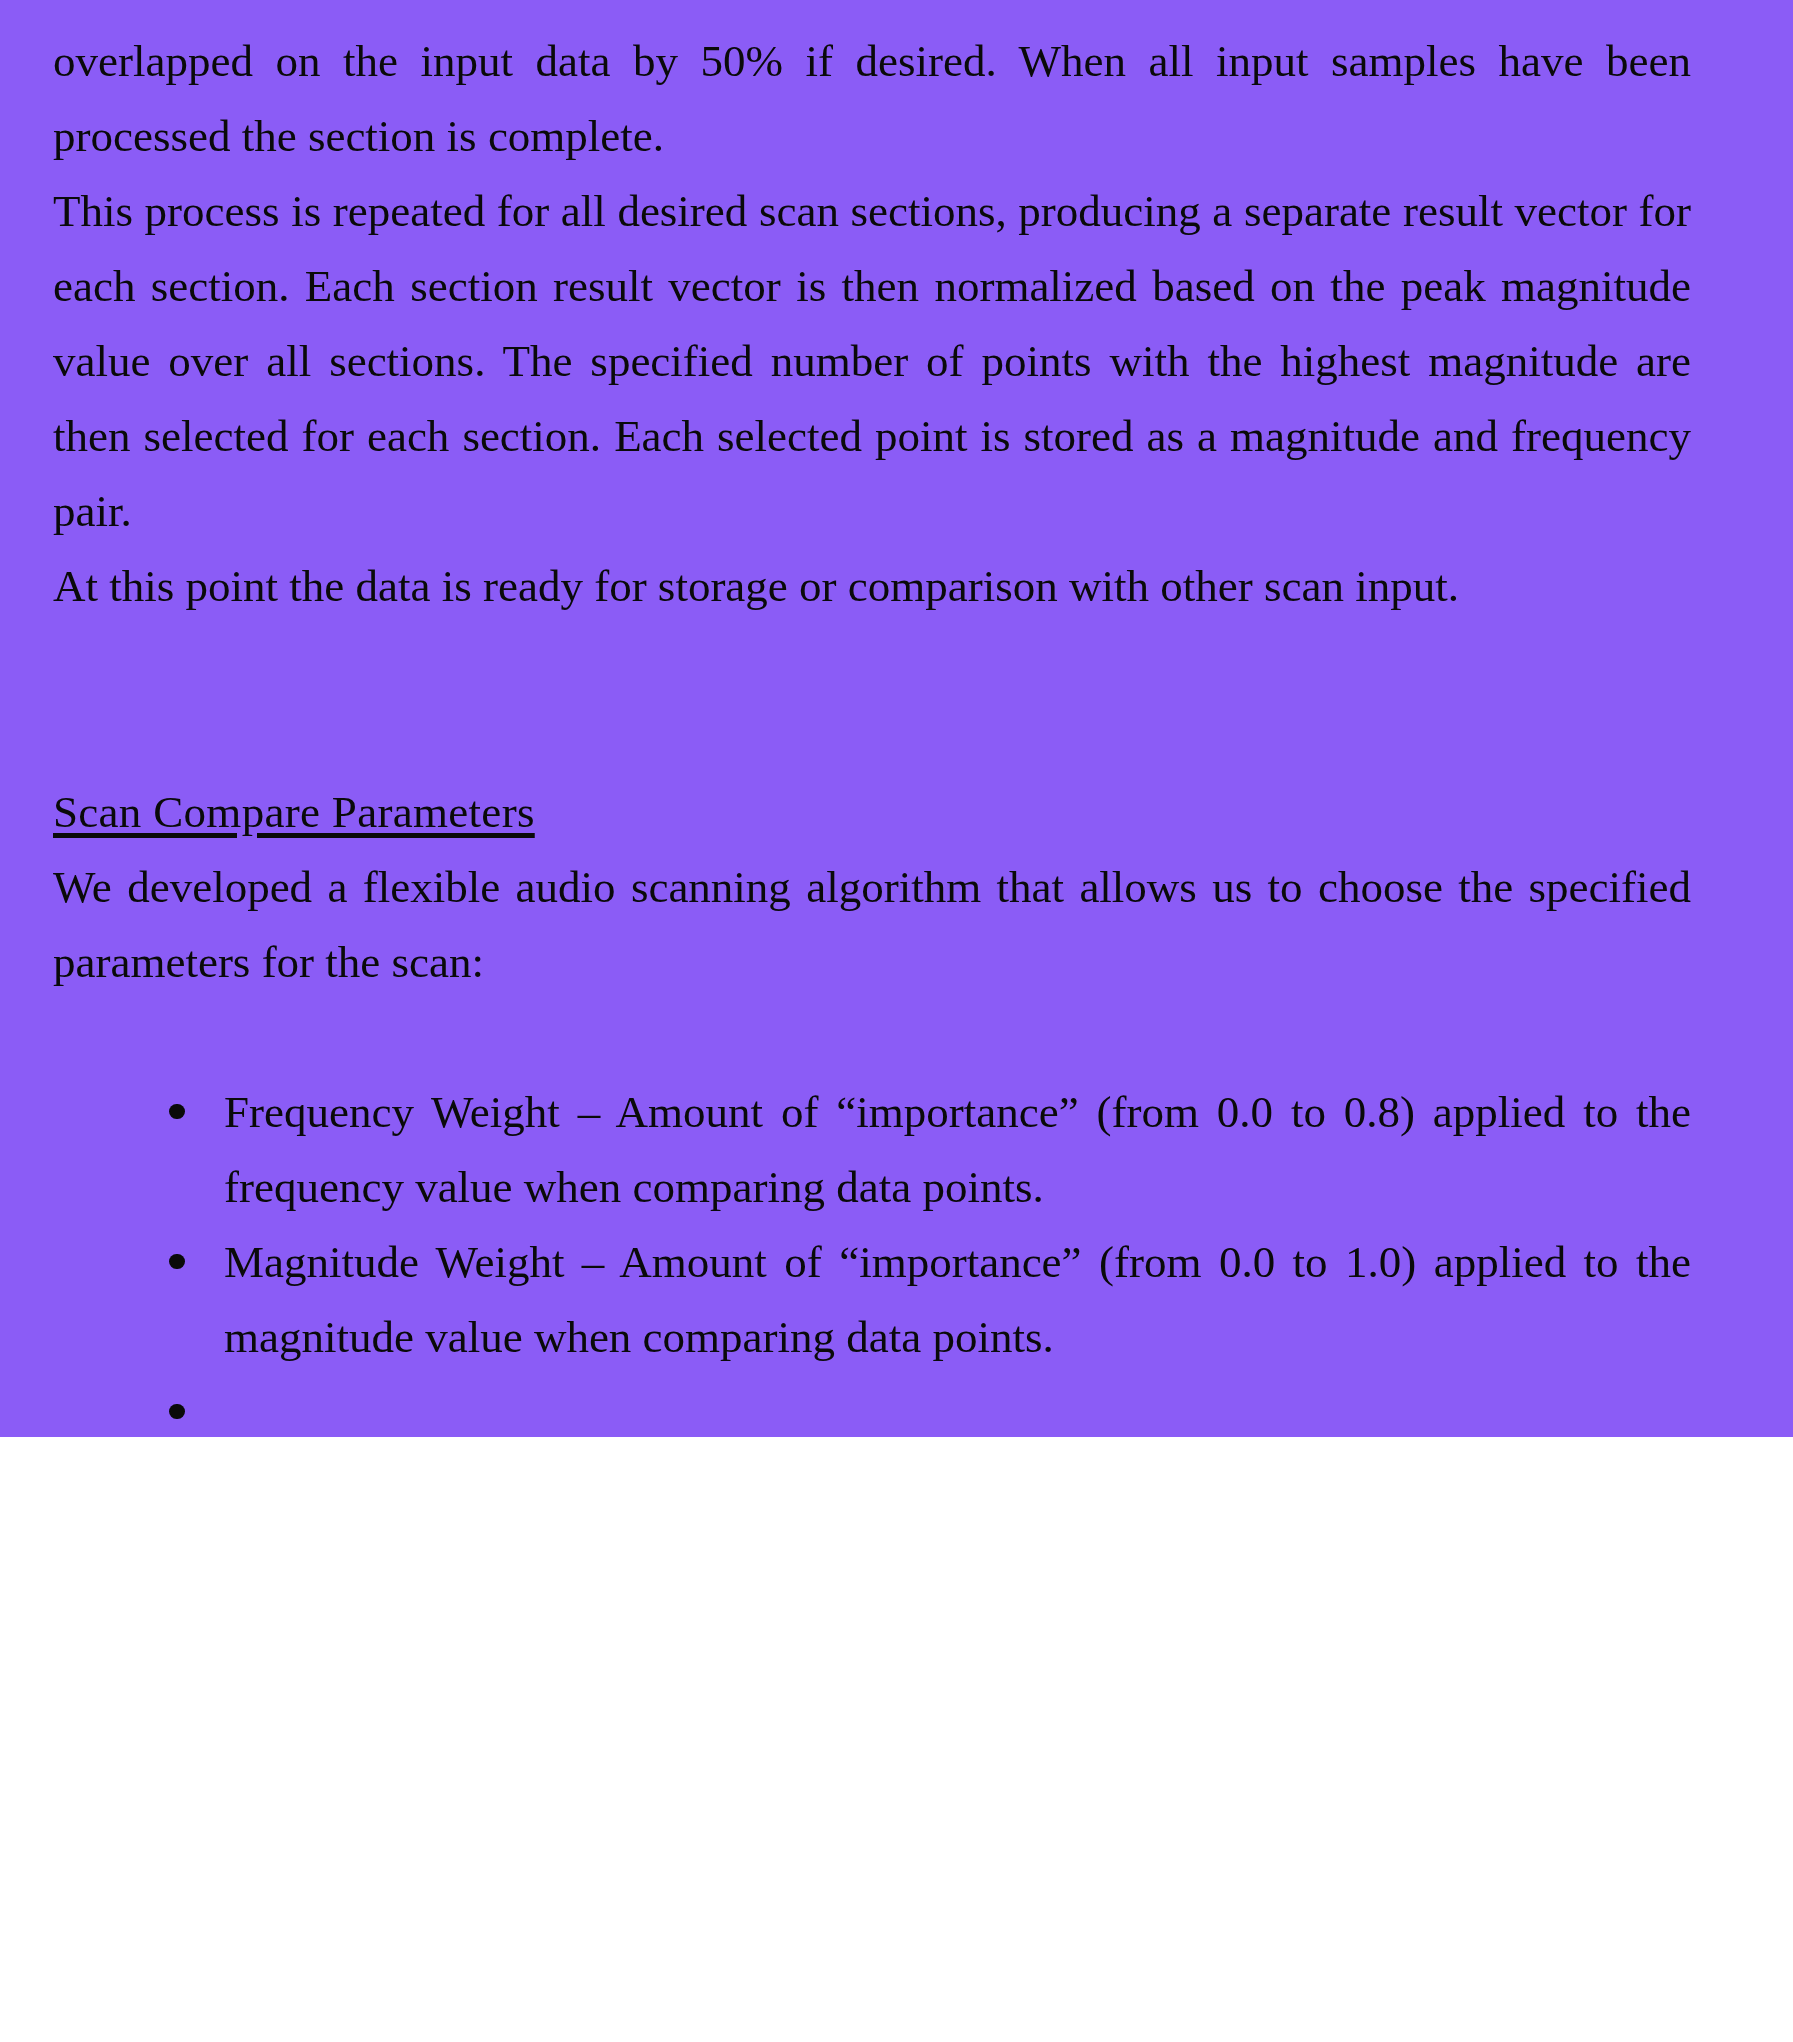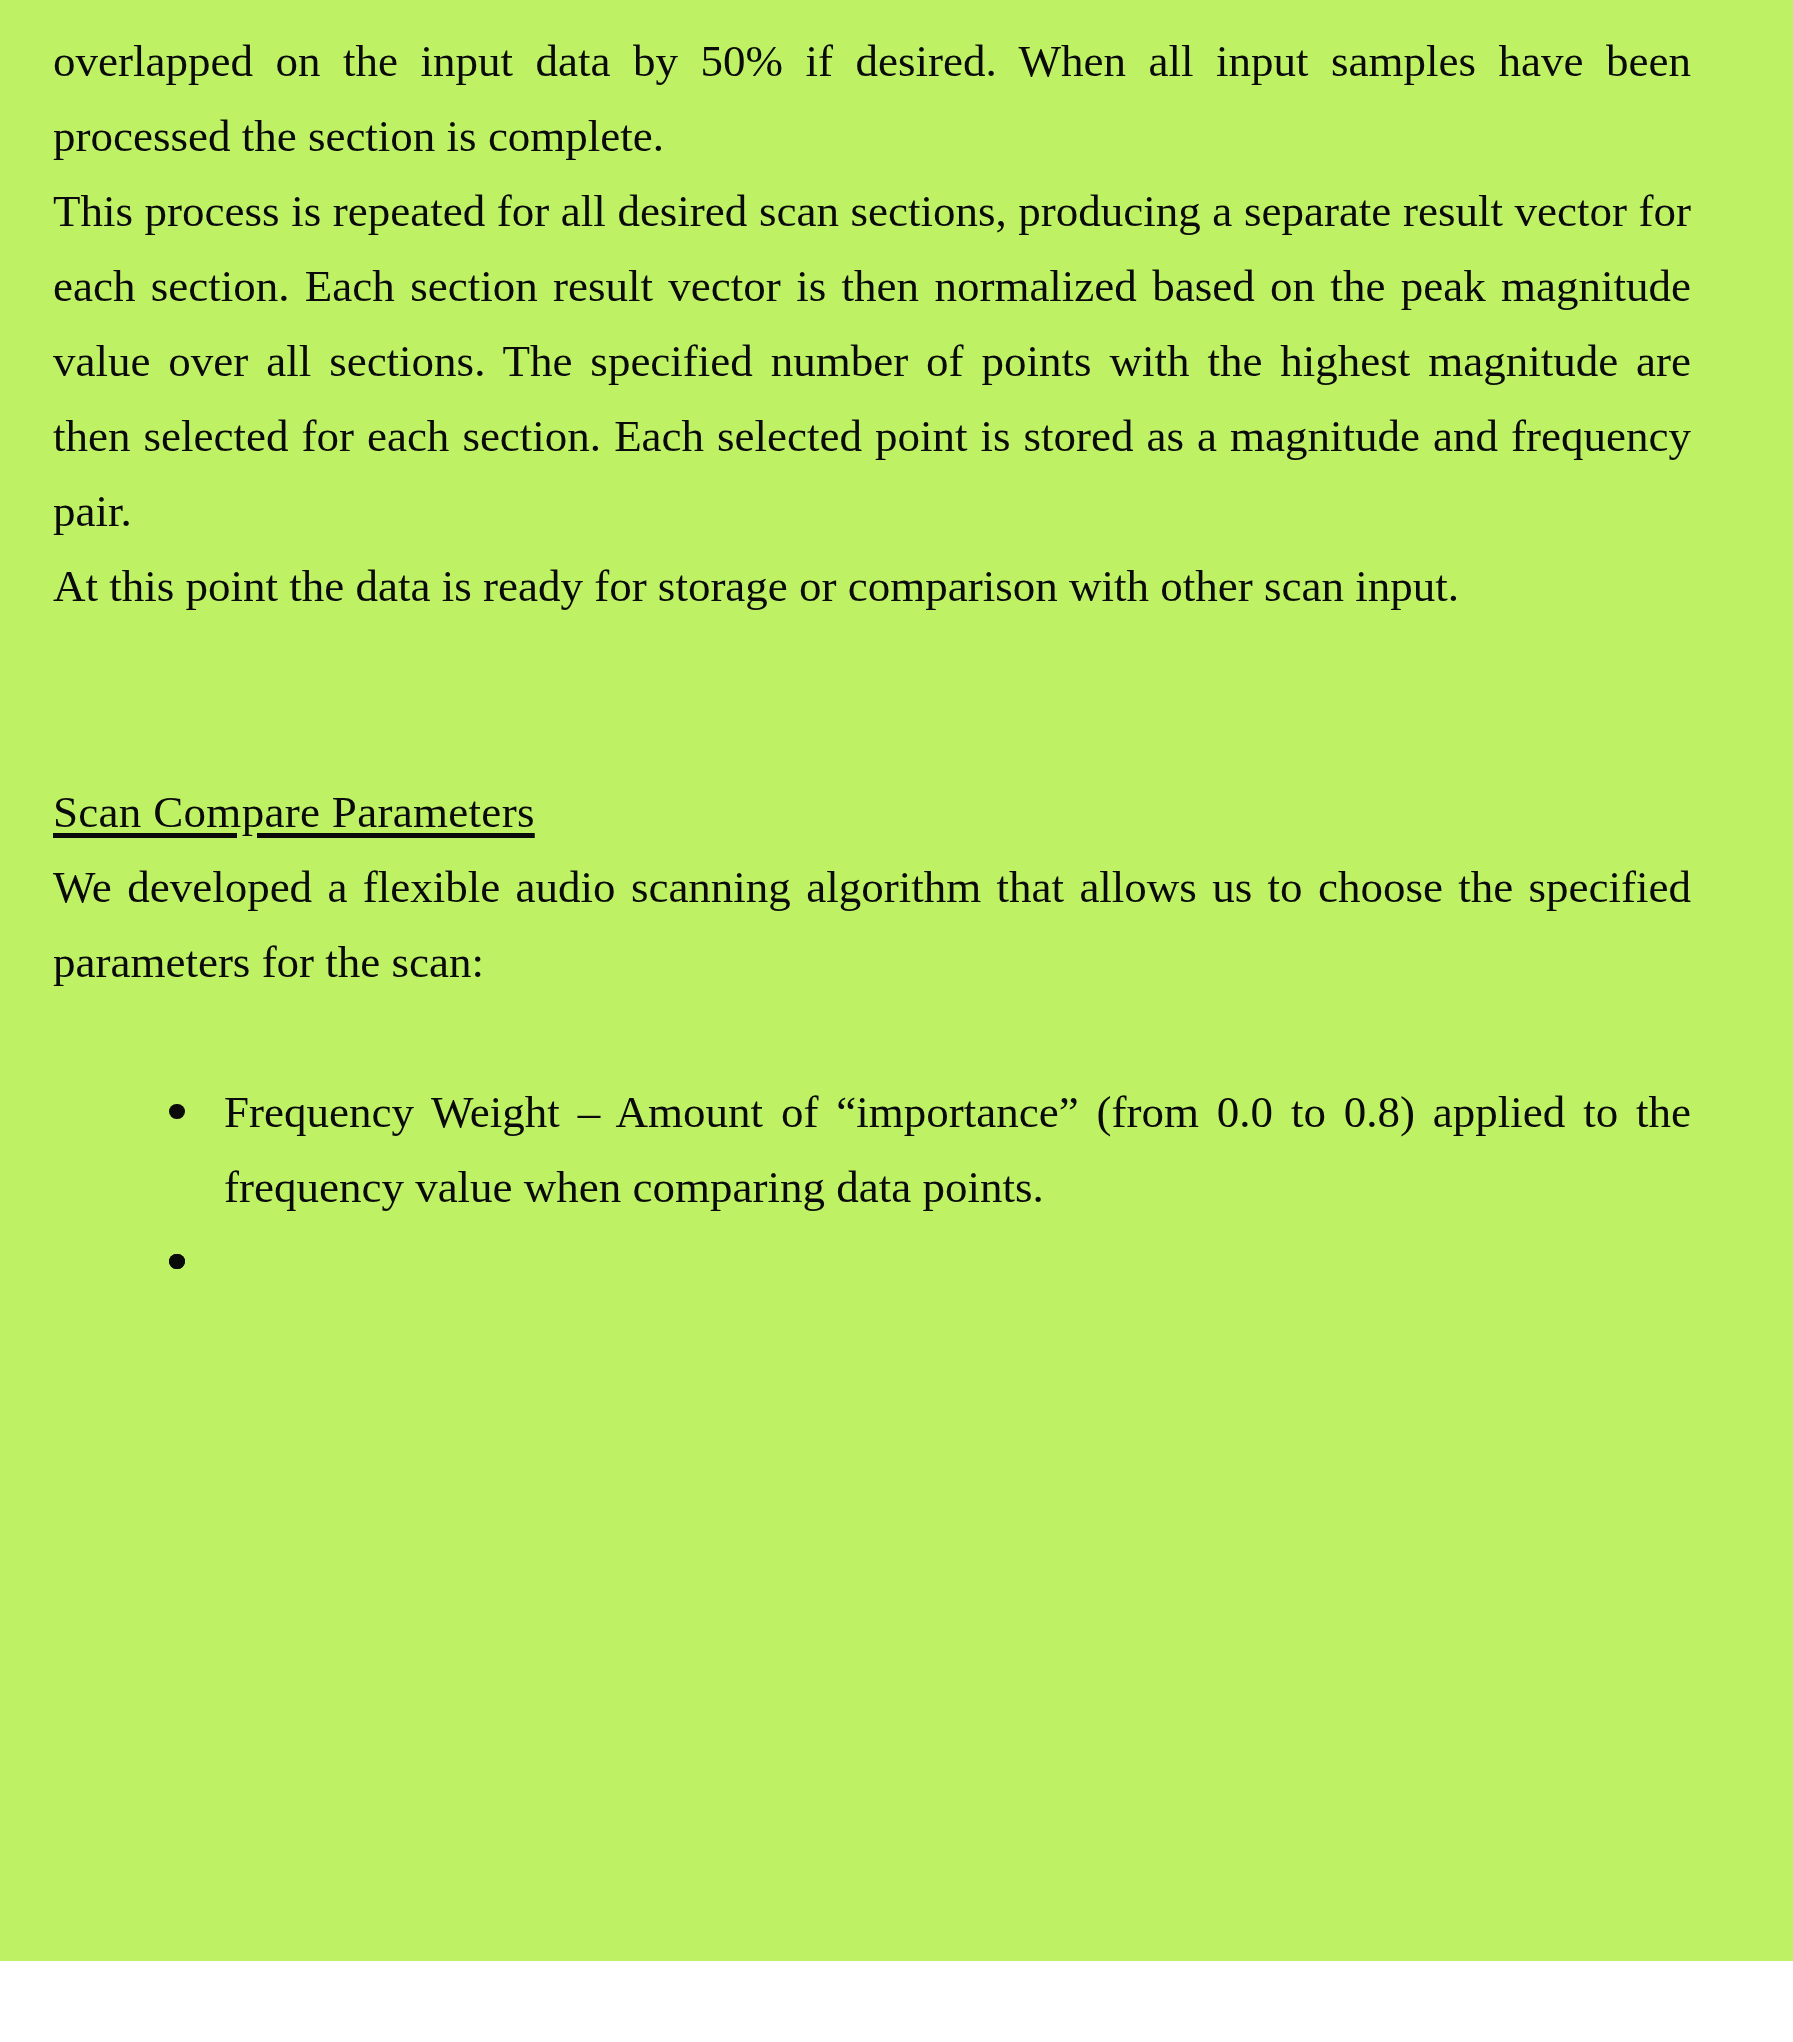--- a/index.html
+++ b/index.html
@@ -3,22 +3,22 @@
 <meta charset="utf-8">
 <style>
   html, body {
     margin: 0;
     padding: 0;
     background: #ffffff;
   }
   .page {
     position: relative;
     width: 1794px;
-    height: 1961px;
-    background: #bef264;
+    height: 1437px;
+    background: #8b5cf6;
     font-family: "Liberation Serif", "DejaVu Serif", serif;
     color: #0a0a0a;
     overflow: hidden;
   }
   .content {
     position: absolute;
     left: 53px;
     top: 0px;
     width: 1638px;
   }
@@ -96,20 +96,21 @@
 
     <div class="spacer-md"></div>
 
     <ul class="bullets">
       <li>
         <span class="bullet-dot"></span>
         <span>Frequency Weight – Amount of “importance” (from 0.0 to 0.8) applied to the frequency value when comparing data points.</span>
       </li>
       <li>
         <span class="bullet-dot"></span>
+        <span>Magnitude Weight – Amount of “importance” (from 0.0 to 1.0) applied to the magnitude value when comparing data points.</span>
       </li>
       <li>
         <span class="bullet-dot"></span>
       </li>
     </ul>
 
   </div>
 </div>
 
 

